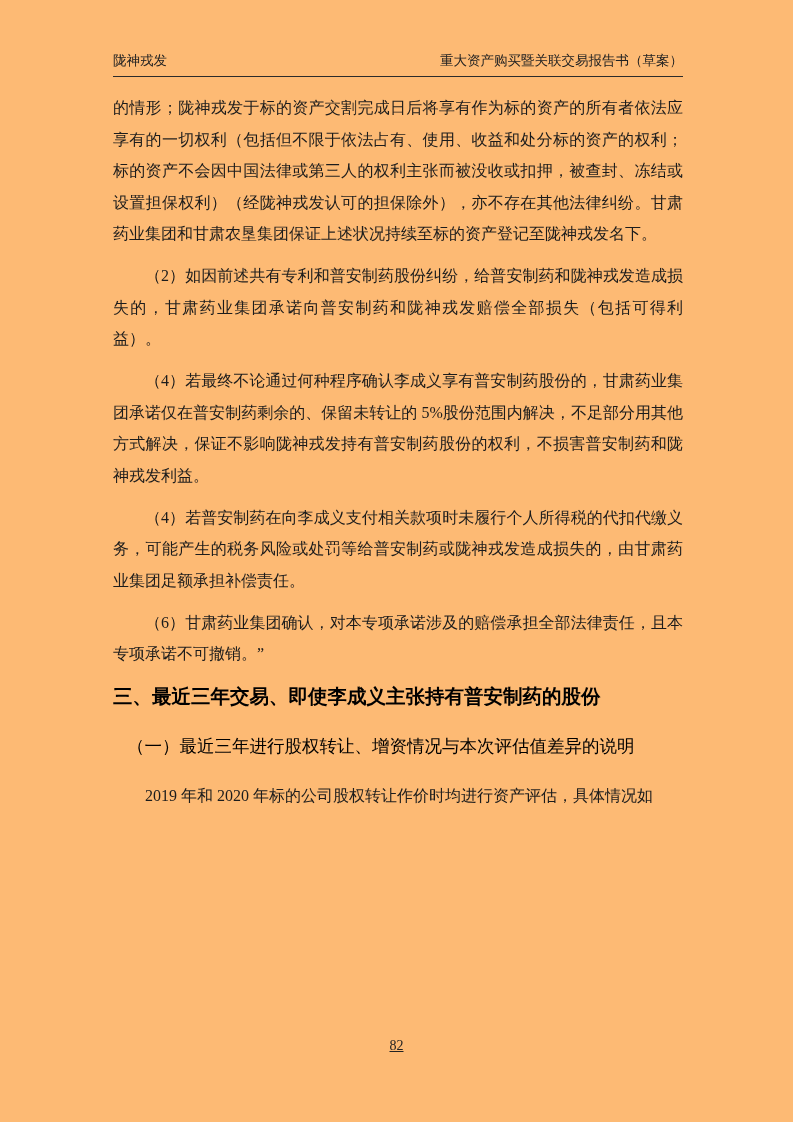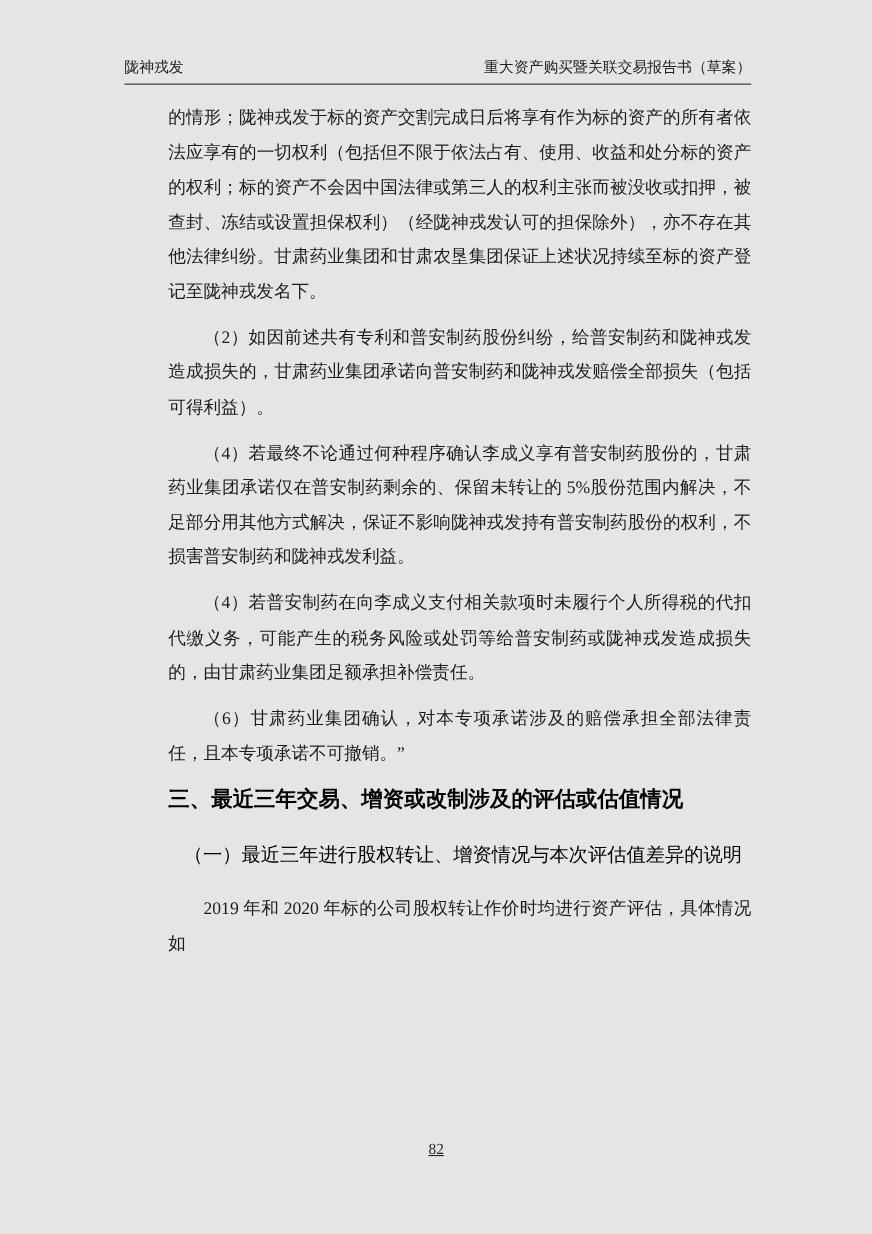--- a/index.html
+++ b/index.html
@@ -5,40 +5,39 @@
   html, body {
     margin: 0;
     padding: 0;
     background: #ffffff;
   }
   .page {
     position: relative;
     width: 793px;
     height: 1122px;
     margin: 0 auto;
-    background: #e5e5e5;
+    background: #fdba74;
     box-sizing: border-box;
     padding: 52px 110px 0 113px;
     font-family: "Liberation Serif", "DejaVu Serif", serif;
     color: #1c1c1c;
     overflow: hidden;
   }
   .running-header {
     display: flex;
     justify-content: space-between;
     align-items: flex-end;
     font-size: 13.5px;
     line-height: 18px;
     padding-bottom: 6px;
     border-bottom: 1.5px solid #2b2b2b;
     color: #222222;
   }
   .body-text {
     margin-top: 15px;
-    margin-left: 40px;
   }
   .para {
     font-size: 16px;
     line-height: 31.5px;
     text-align: justify;
     margin: 0 0 10.5px 0;
     word-break: break-all;
   }
   .para.indent {
     text-indent: 32px;
@@ -91,21 +90,21 @@
     <p class="para indent">（2）如因前述共有专利和普安制药股份纠纷，给普安制药和陇神戎发造成损失的，甘肃药业集团承诺向普安制药和陇神戎发赔偿全部损失（包括可得利益）。</p>
 
 
     <p class="para indent">（4）若最终不论通过何种程序确认李成义享有普安制药股份的，甘肃药业集团承诺仅在普安制药剩余的、保留未转让的 5%股份范围内解决，不足部分用其他方式解决，保证不影响陇神戎发持有普安制药股份的权利，不损害普安制药和陇神戎发利益。</p>
 
     <p class="para indent">（4）若普安制药在向李成义支付相关款项时未履行个人所得税的代扣代缴义务，可能产生的税务风险或处罚等给普安制药或陇神戎发造成损失的，由甘肃药业集团足额承担补偿责任。</p>
 
     <p class="para indent">（6）甘肃药业集团确认，对本专项承诺涉及的赔偿承担全部法律责任，且本专项承诺不可撤销。”</p>
 
 
-    <h2 class="sec-heading">三、最近三年交易、增资或改制涉及的评估或估值情况</h2>
+    <h2 class="sec-heading">三、最近三年交易、即使李成义主张持有普安制药的股份</h2>
 
     <h3 class="subsec-heading">（一）最近三年进行股权转让、增资情况与本次评估值差异的说明</h3>
 
     <p class="para indent final">2019 年和 2020 年标的公司股权转让作价时均进行资产评估，具体情况如</p>
 
   </div>
 
   <div class="page-footer">
     <span>82</span>
   </div>

